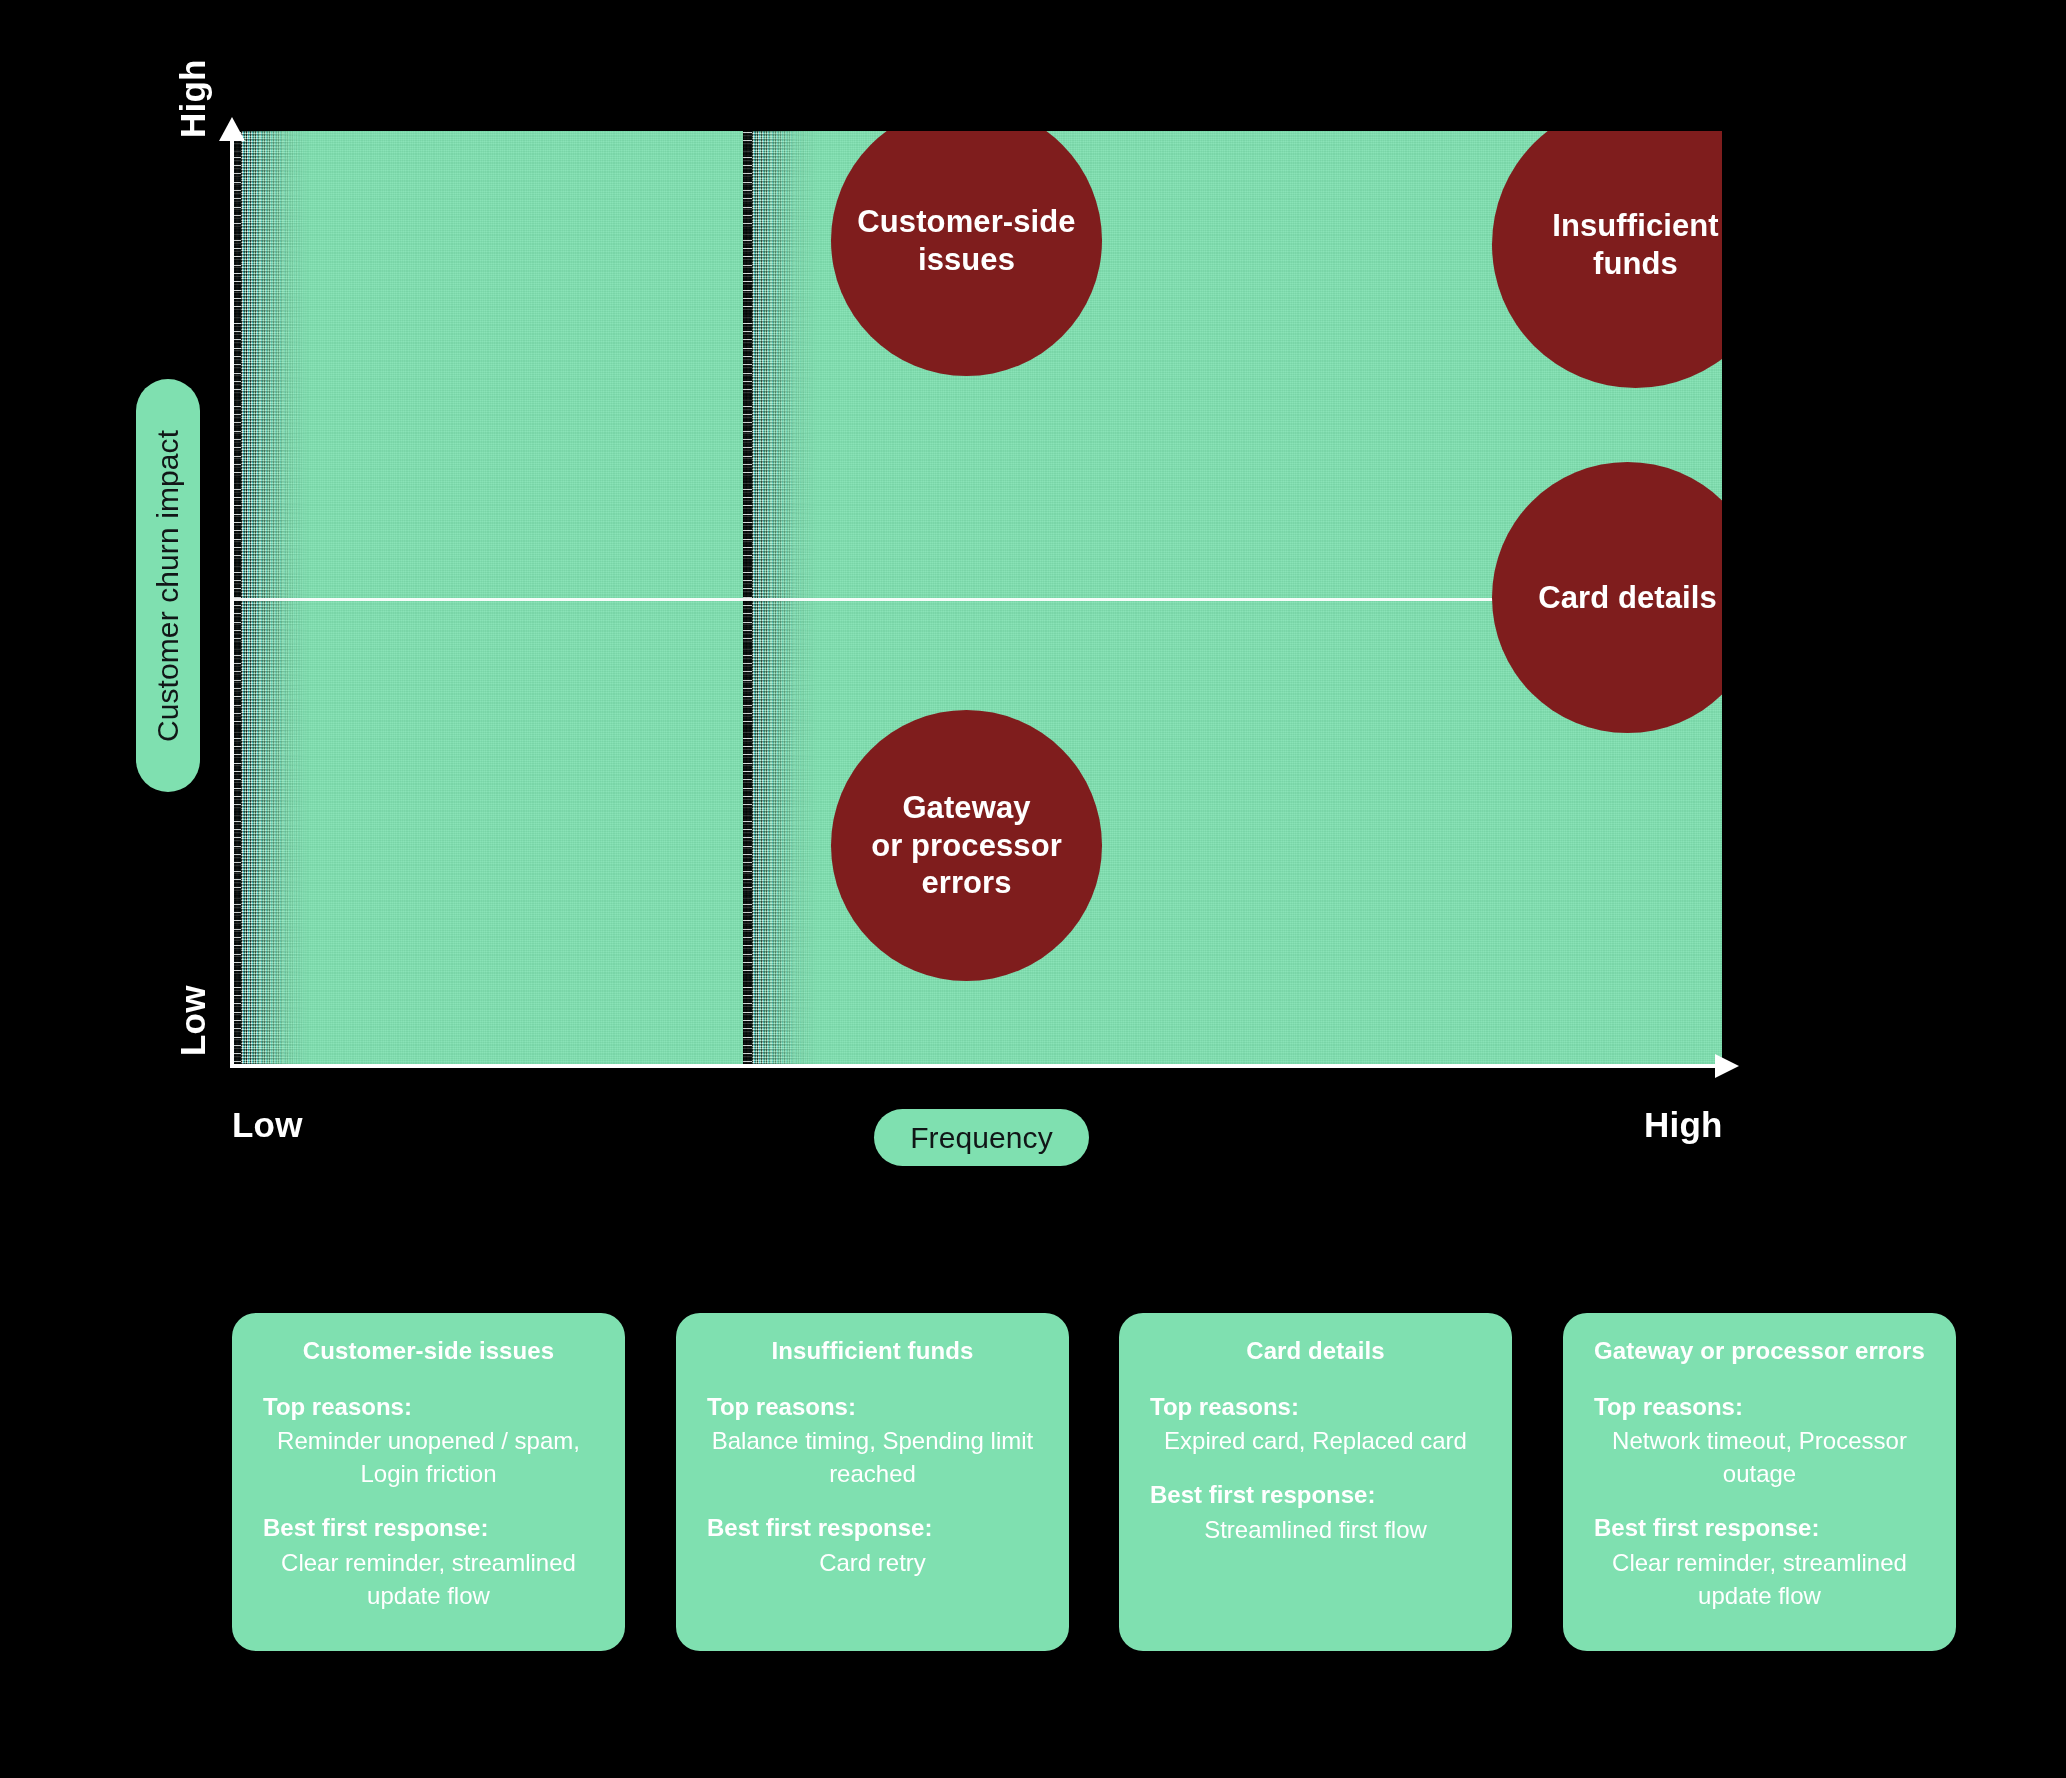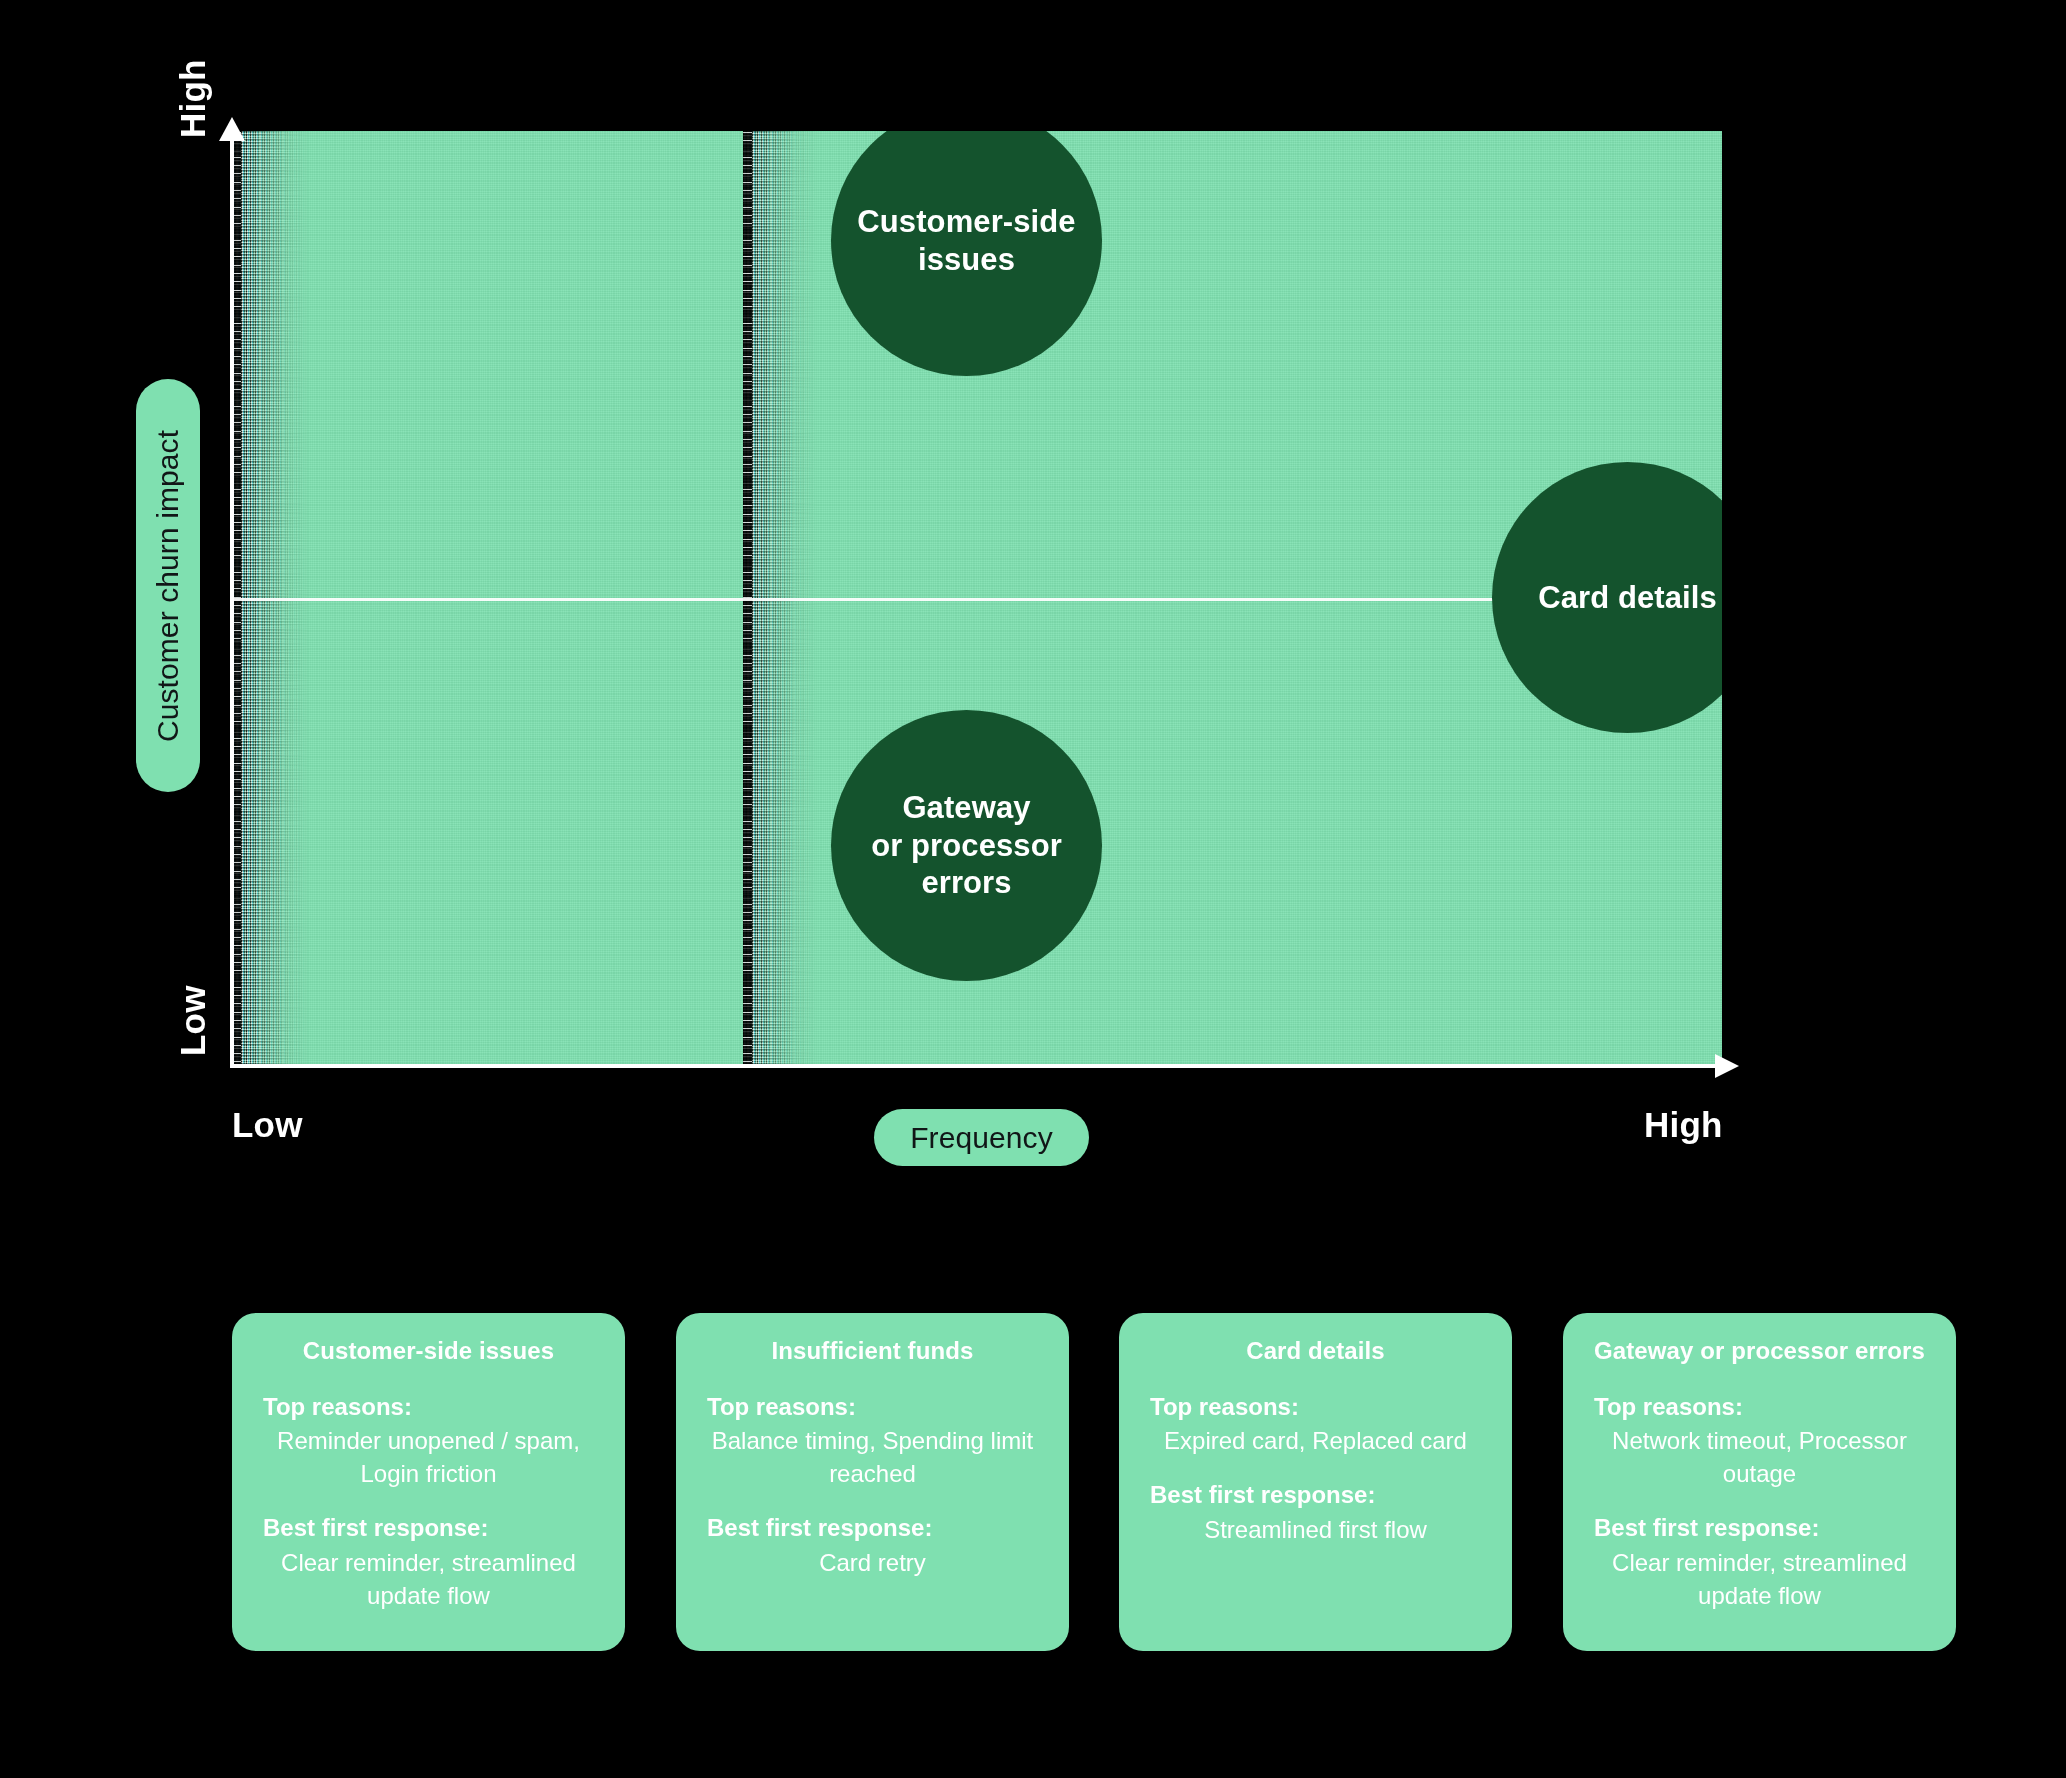--- a/index.html
+++ b/index.html
@@ -191,21 +191,21 @@
     left: 874px;
     top: 1109px;
     width: 215px;
     height: 57px;
   }
 
   
   .bubble {
     position: absolute;
     border-radius: 50%;
-    background: #14532d;
+    background: #7f1d1d;
     color: #ffffff;
     display: flex;
     align-items: center;
     justify-content: center;
     text-align: center;
     font-weight: 700;
     font-size: 31px;
     line-height: 1.22;
     letter-spacing: 0.1px;
   }
@@ -265,20 +265,23 @@
 
     <div class="dither-band mid"></div>
     <div class="dither-seam mid"></div>
 
     <div class="mid-line"></div>
 
     <div class="bubble" style="left:599px; top:-26px; width:271px; height:271px;">
       <span><span>Customer-side</span><br><span>issues</span></span>
     </div>
 
+    <div class="bubble" style="left:1260px; top:-30px; width:287px; height:287px;">
+      <span><span>Insufficient</span><br><span>funds</span></span>
+    </div>
 
     <div class="bubble" style="left:1260px; top:331px; width:271px; height:271px;">
       <span><span>Card details</span></span>
     </div>
 
     <div class="bubble" style="left:599px; top:579px; width:271px; height:271px;">
       <span><span>Gateway</span><br><span>or processor</span><br><span>errors</span></span>
     </div>
   </div>
 

